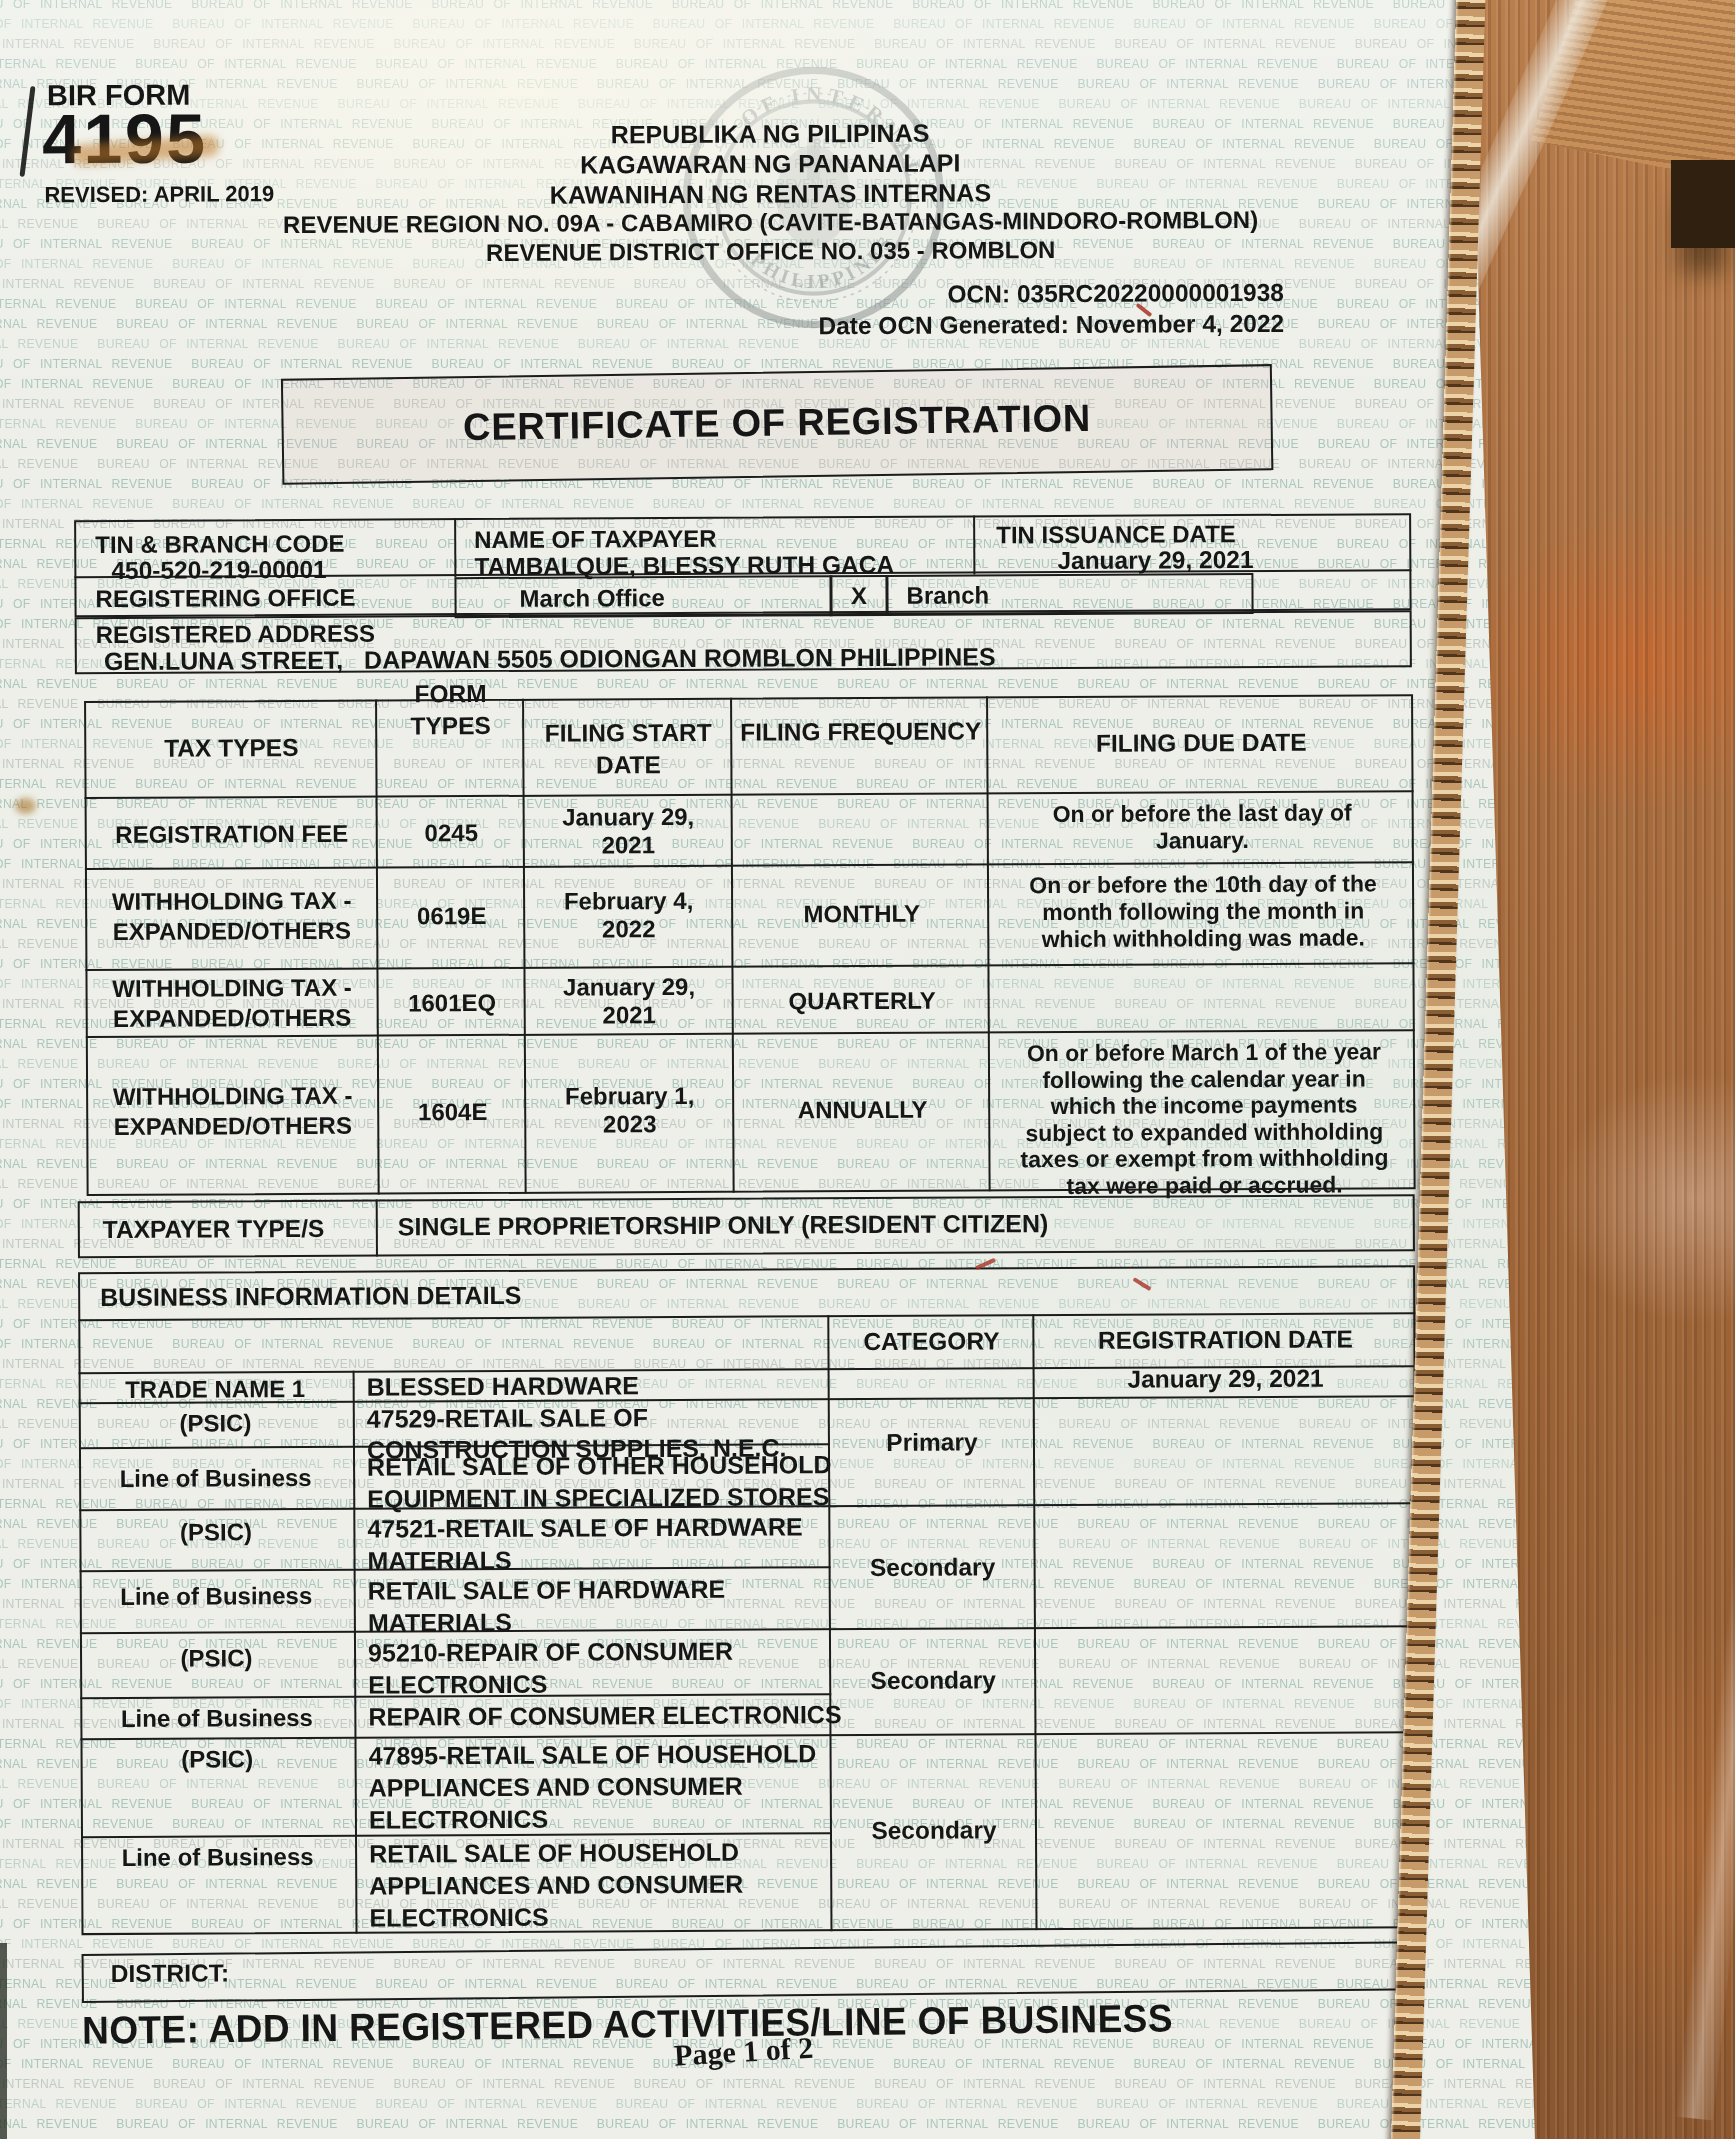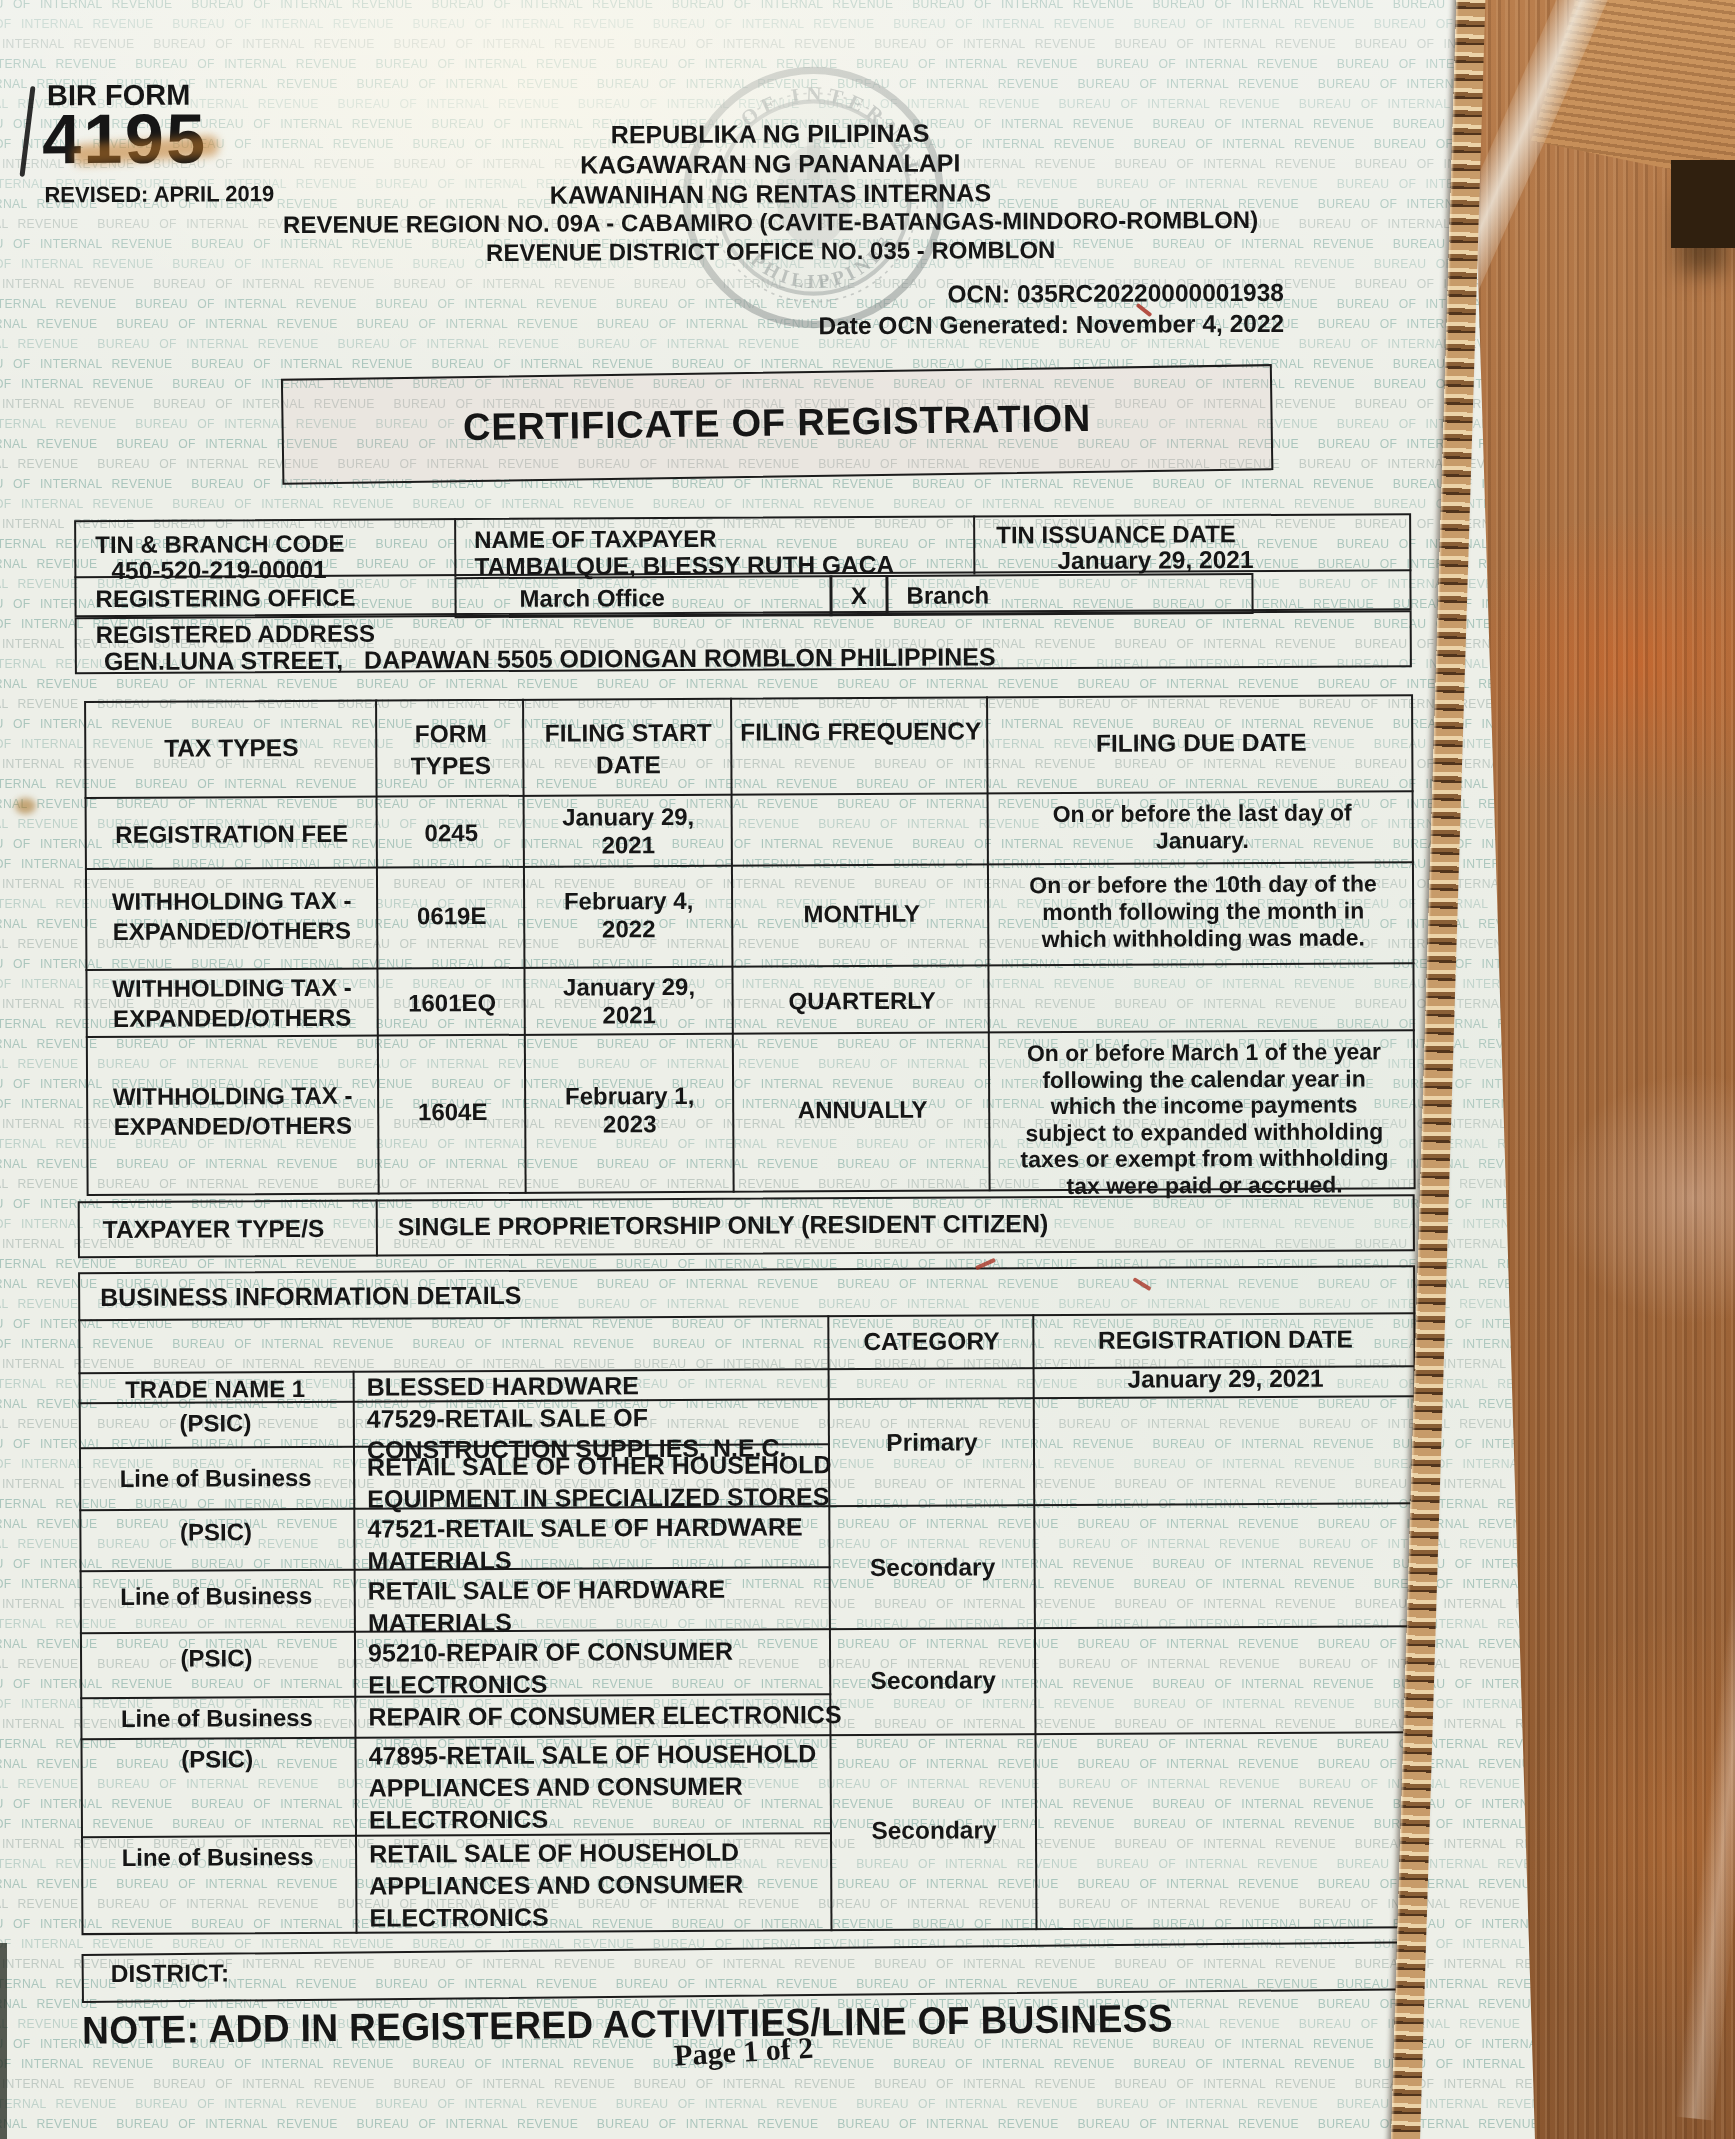--- a/index.html
+++ b/index.html
@@ -250,21 +250,21 @@
     <div class="ln" style="left:524px;top:697px;width:2.4px;height:495px;"></div>
     <div class="ln" style="left:732px;top:697px;width:2.4px;height:495px;"></div>
     <div class="ln" style="left:988px;top:697px;width:2.4px;height:495px;"></div>
 
     <div class="ln" style="left:86px;top:793px;width:1329px;height:2.4px;"></div>
     <div class="ln" style="left:86px;top:864px;width:1329px;height:2.4px;"></div>
     <div class="ln" style="left:86px;top:965px;width:1329px;height:2.4px;"></div>
     <div class="ln" style="left:86px;top:1032px;width:1329px;height:2.4px;"></div>
 
     <div class="t nw ctr" style="left:86px;top:731px;width:294px;font-size:24.5px;">TAX TYPES</div>
-    <div class="t ctr" style="left:379px;top:716px;width:147px;font-size:24.5px;line-height:32px;">FORM TYPES</div>
+    <div class="t ctr" style="left:379px;top:676px;width:147px;font-size:24.5px;line-height:32px;">FORM TYPES</div>
     <div class="t ctr" style="left:526px;top:716px;width:208px;font-size:24.5px;line-height:32px;">FILING START DATE</div>
     <div class="t ctr" style="left:734px;top:716px;width:257px;font-size:24.5px;line-height:32px;">FILING FREQUENCY</div>
     <div class="t nw ctr" style="left:991px;top:731px;width:424px;font-size:24.5px;">FILING DUE DATE</div>
 
     <div class="t nw ctr" style="left:86px;top:817px;width:294px;font-size:24px;">REGISTRATION FEE</div>
     <div class="t nw ctr" style="left:379px;top:817px;width:147px;font-size:24px;">0245</div>
     <div class="t ctr" style="left:538px;top:802px;width:183px;font-size:24px;line-height:28px;">January 29, 2021</div>
     <div class="t ctr" style="left:1022px;top:802px;width:363px;font-size:23px;line-height:27px;">On or before the last day of January.</div>
 
     <div class="t ctr" style="left:98px;top:883px;width:269px;font-size:24px;line-height:30px;">WITHHOLDING TAX - EXPANDED/OTHERS</div>

